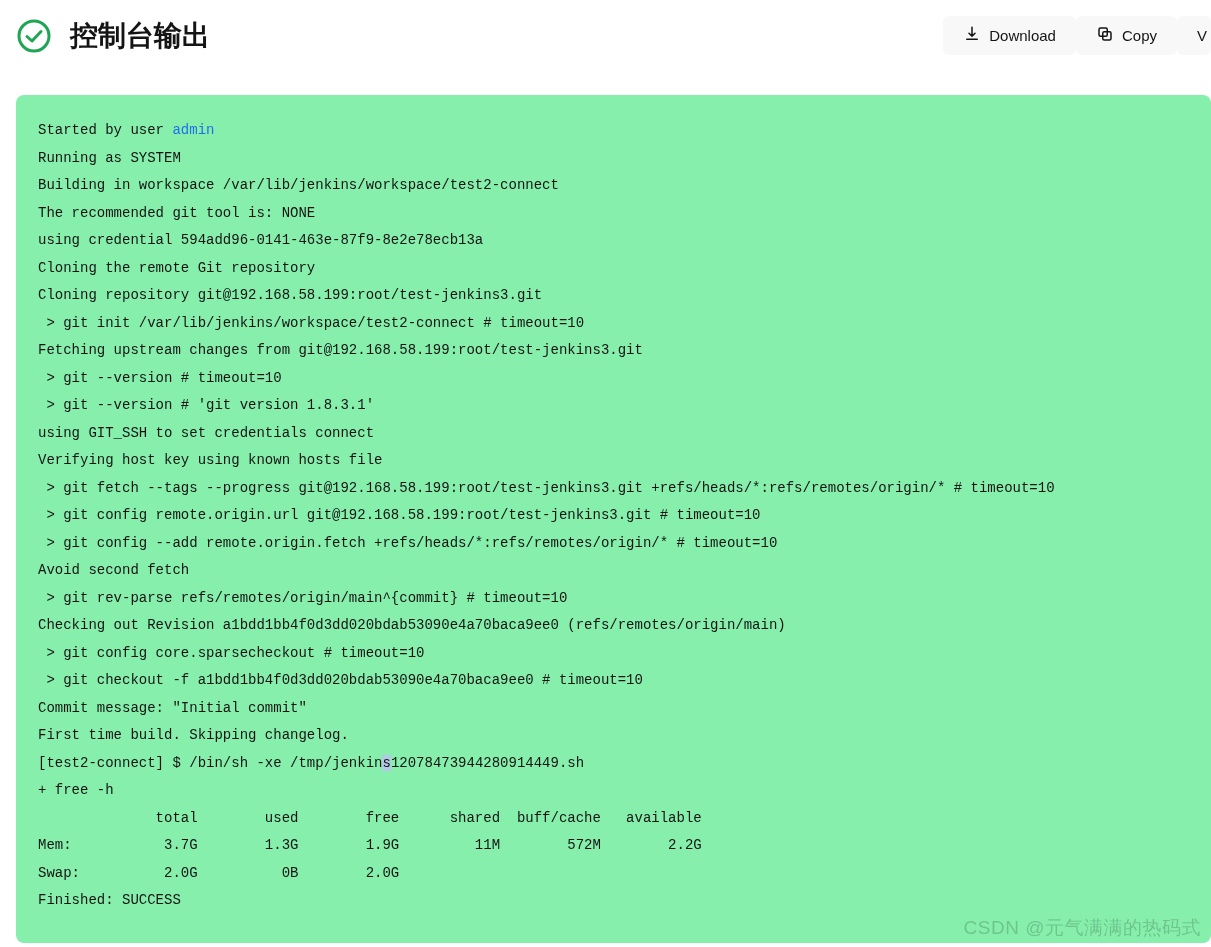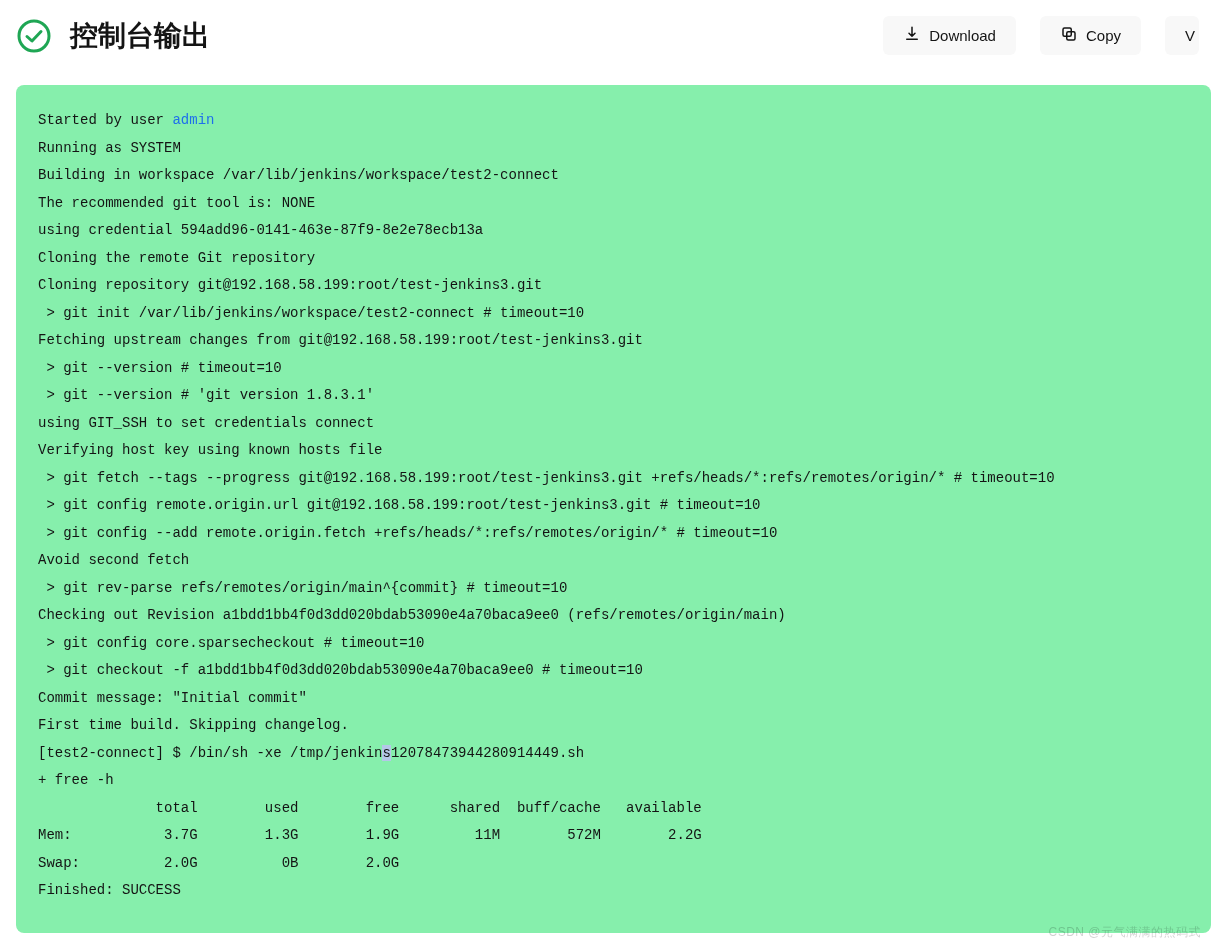--- a/index.html
+++ b/index.html
@@ -8,43 +8,43 @@
     padding: 16px 0 0 16px;
     font-family: -apple-system, BlinkMacSystemFont, "Segoe UI", Roboto, "Helvetica Neue", Arial, sans-serif;
     background: #ffffff;
     color: #141414;
     overflow-x: hidden;
   }
   .header {
     display: flex;
     align-items: center;
     justify-content: space-between;
-    margin-bottom: 30px;
-    padding-right: 12px;
+    margin-bottom: 40px;
+    padding-right: 0;
   }
   .header-left {
     display: flex;
     align-items: center;
     gap: 18px;
   }
   .status-circle {
     width: 36px;
     height: 36px;
     flex-shrink: 0;
   }
   .status-circle svg { display: block; }
   .page-title {
     font-size: 28px;
     font-weight: 700;
     margin: 0;
     color: #141414;
   }
   .header-right {
     display: flex;
-    gap: 24px;
+    gap: 0;
     overflow: hidden;
   }
   .action-btn {
     display: inline-flex;
     align-items: center;
     gap: 8px;
     padding: 9px 20px;
     background: #f8f8f8;
     border: none;
     border-radius: 6px;
@@ -75,21 +75,21 @@
   }
 
   .highlight {
     background: #b4c8e8;
   }
 
   .watermark {
     position: fixed;
     right: 10px;
     bottom: 6px;
-    font-size: 12px;
+    font-size: 19px;
     color: rgba(0,0,0,0.18);
     font-family: sans-serif;
     letter-spacing: 0.5px;
     pointer-events: none;
   }
 </style>
 </head>
 <body>
 
 <div class="header">

